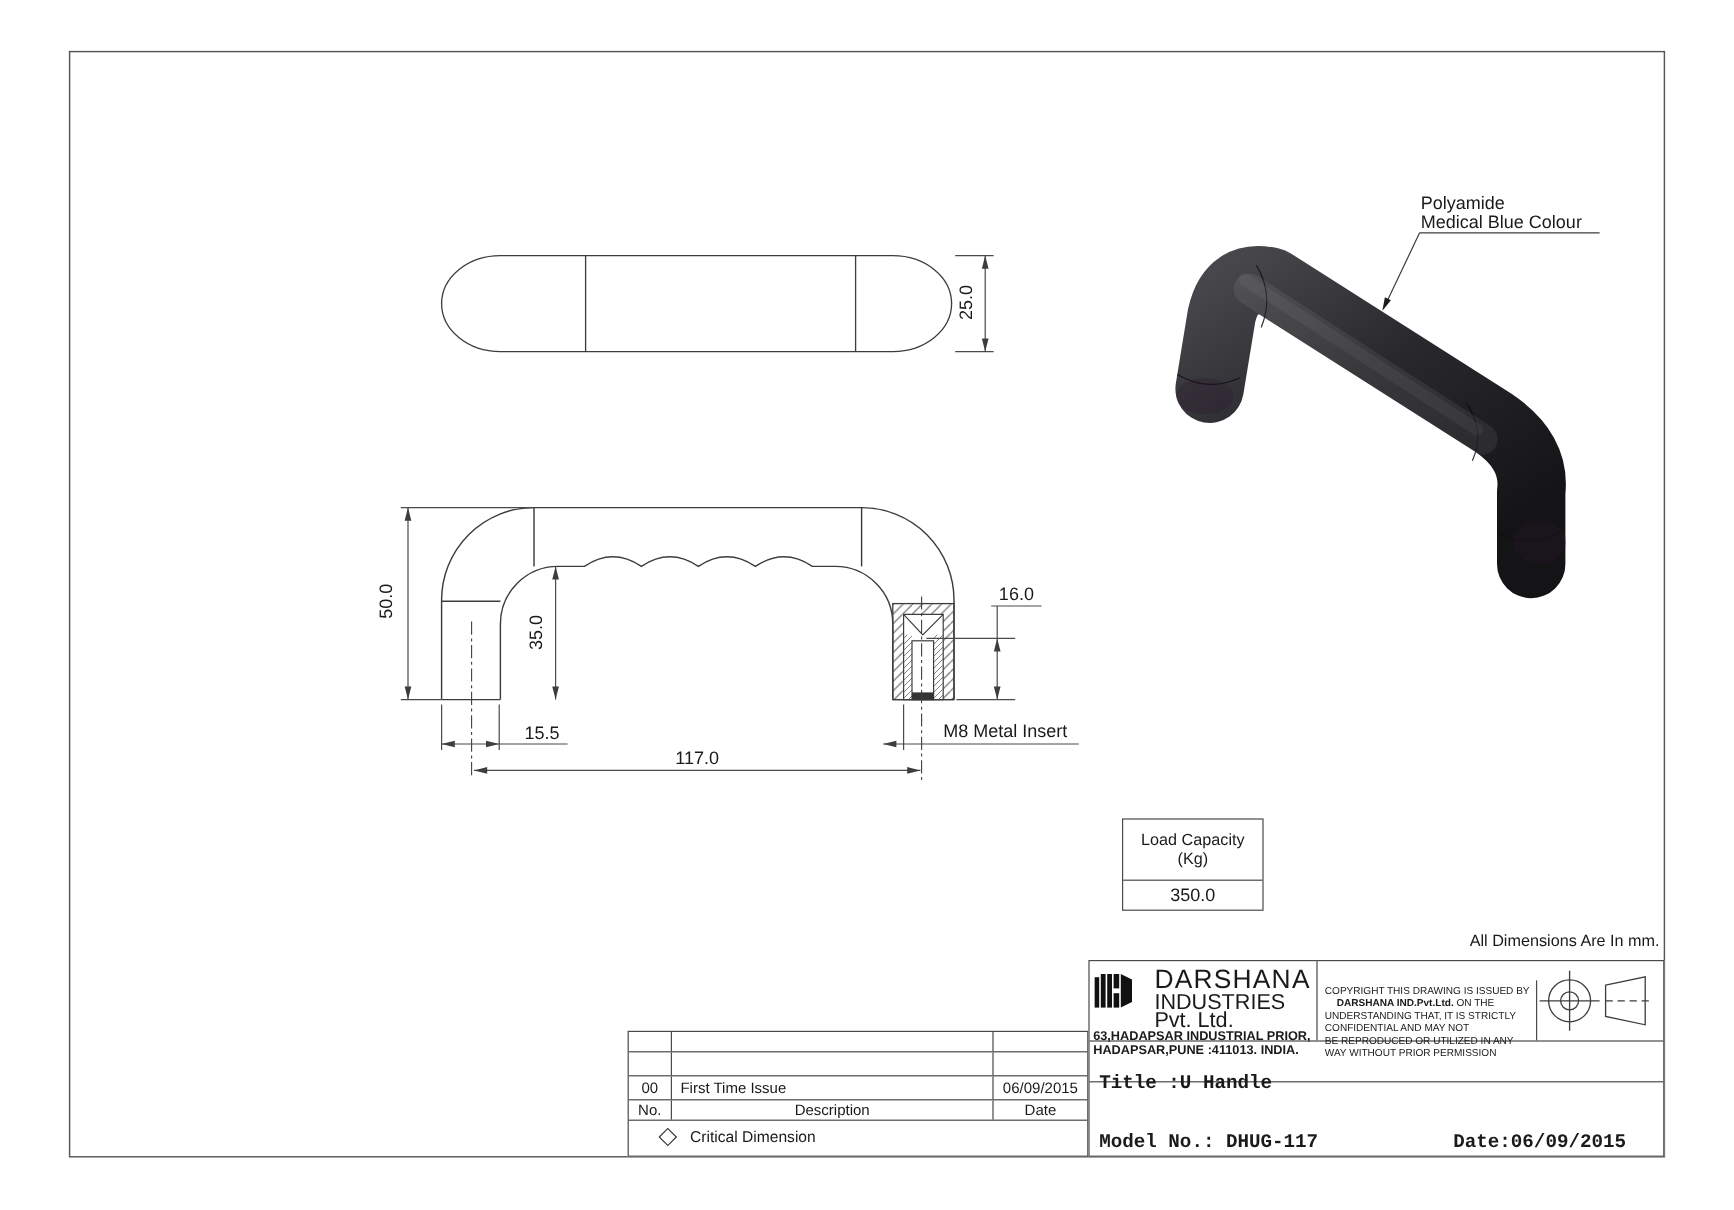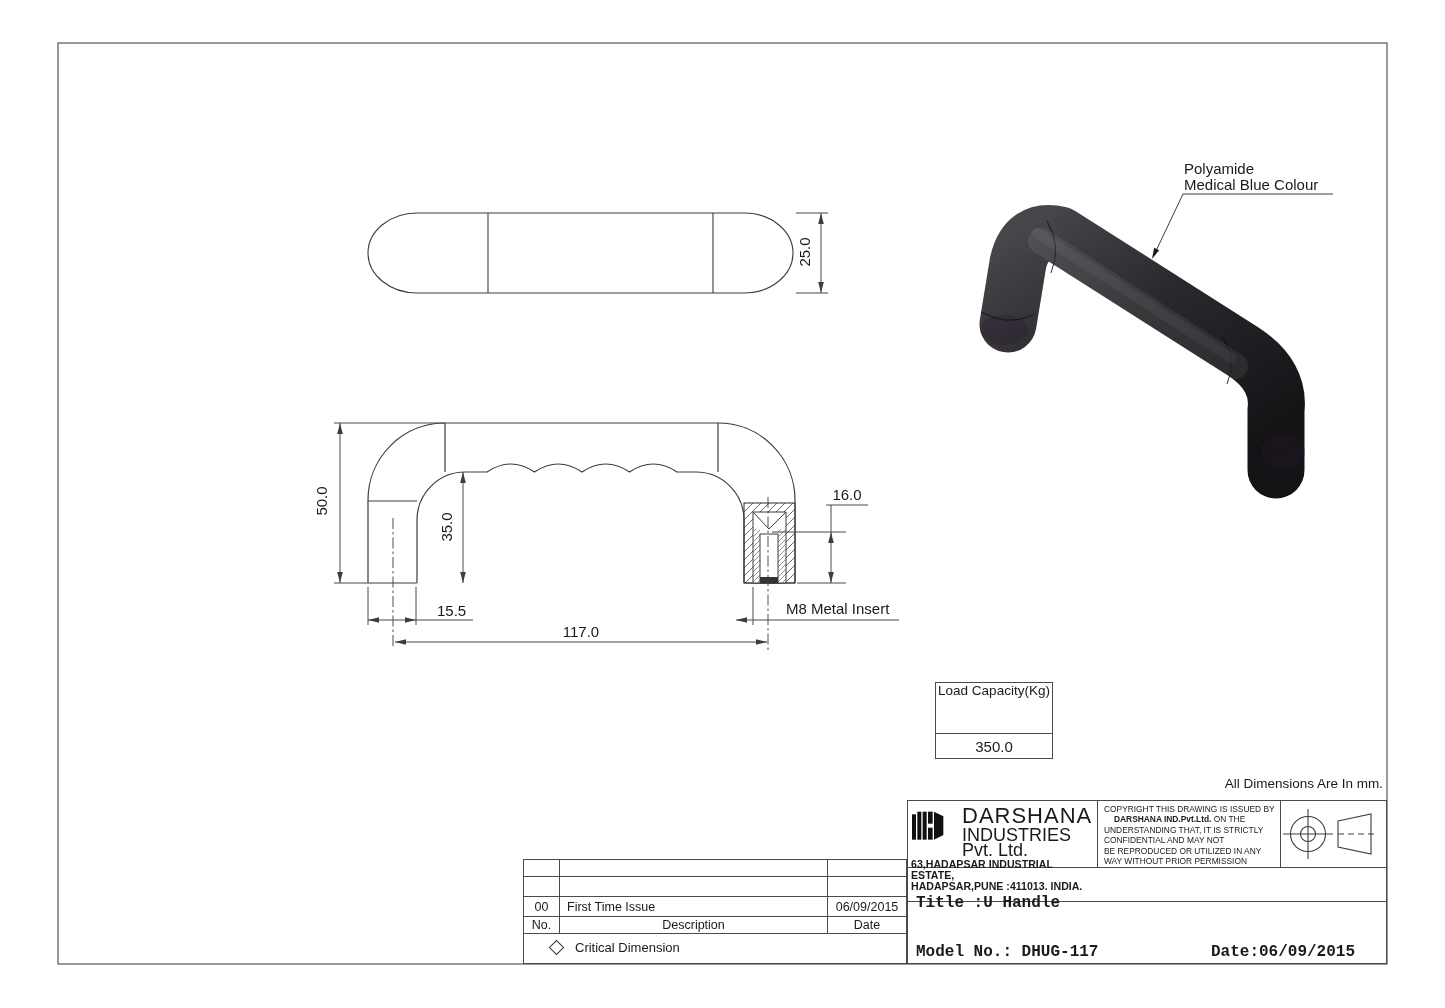--- a/index.html
+++ b/index.html
@@ -5,21 +5,21 @@
   html,body{margin:0;padding:0;background:#ffffff;}
   body{width:1445px;height:1008px;position:relative;overflow:hidden;
        font-family:"Liberation Sans",sans-serif;color:#1a1a1a;}
   .abs{position:absolute;}
   svg text{font-family:"Liberation Sans",sans-serif;fill:#1a1a1a;}
 
   
   .lc-box{left:935px;top:682px;width:118px;height:77px;border:1px solid #4a4a4a;
           box-sizing:border-box;background:#fff;}
   .lc-head{height:51px;border-bottom:1px solid #4a4a4a;box-sizing:border-box;
-           display:flex;flex-direction:row;justify-content:center;
+           display:flex;flex-direction:column;justify-content:center;align-items:center;
            font-size:13.5px;line-height:16px;}
   .lc-val{height:24px;display:flex;justify-content:center;align-items:center;font-size:15px;text-align:center;}
 
   
   .units-note{left:1130px;top:776px;width:253px;text-align:right;font-size:13.5px;}
 
   
   .rev{left:523px;top:859px;width:384px;height:105px;border:1px solid #4a4a4a;
        box-sizing:border-box;font-size:12.5px;background:#fff;}
   .rev-row{display:flex;box-sizing:border-box;border-bottom:1px solid #4a4a4a;}
@@ -34,21 +34,21 @@
   .diamond{width:9px;height:9px;border:1px solid #333;transform:rotate(45deg);
            display:inline-block;background:#fff;}
   .rev-note-label{margin-left:13px;font-size:13px;}
 
   
   .tb{left:907px;top:800px;width:480px;height:164px;border:1px solid #4a4a4a;
       box-sizing:border-box;background:#fff;}
   .tb-row1{height:67px;border-bottom:1px solid #4a4a4a;box-sizing:border-box;display:flex;}
   .tb-co{width:190px;border-right:1px solid #4a4a4a;box-sizing:border-box;position:relative;}
   .tb-cp{width:183px;border-right:1px solid #4a4a4a;box-sizing:border-box;
-         padding:3px 0 0 6px;font-size:8.4px;line-height:10.4px;letter-spacing:0;}
+         padding:3px 0 0 6px;font-size:8.4px;line-height:10.4px;letter-spacing:0;margin-top:16px;}
   .tb-proj{flex:1;display:flex;align-items:center;justify-content:center;}
   .logo-row{display:flex;padding:3px 0 0 4px;}
   .co-names{margin-left:14px;}
   .co-name{font-size:22px;letter-spacing:1px;line-height:24px;}
   .co-suffix{font-size:18px;line-height:15px;}
   .addr{padding-left:3px;font-weight:bold;font-size:10.6px;line-height:11px;margin-top:1px;}
   .mono{font-family:"Liberation Mono","DejaVu Sans Mono",monospace;font-weight:bold;margin-top:36px;}
   .tb-row2{height:34px;border-bottom:1px solid #4a4a4a;box-sizing:border-box;
            display:flex;align-items:center;}
   .tb-row3{height:34px;border-bottom:1px solid #4a4a4a;box-sizing:border-box;position:relative;}
@@ -250,21 +250,21 @@
             <rect x="24" y="26" width="7" height="18"></rect>
             <polygon points="33,2 47,9 47,37 33,44"></polygon>
           </g>
         </svg>
         <div class="co-names">
           <div class="co-name">DARSHANA</div>
           <div class="co-suffix">INDUSTRIES Pvt. Ltd.</div>
         </div>
       </div>
       <div class="addr">
-        <div>63,HADAPSAR INDUSTRIAL ESTATE,</div>
+        <div>63,HADAPSAR INDUSTRIAL PRIOR,</div>
         <div>HADAPSAR,PUNE :411013. INDIA.</div>
       </div>
     </div>
     <div class="tb-cp">
       <div>COPYRIGHT THIS DRAWING IS ISSUED BY</div>
       <div><span class="cp-bold">DARSHANA IND.Pvt.Ltd.</span><span> ON THE</span></div>
       <div>UNDERSTANDING THAT, IT IS STRICTLY</div>
       <div>CONFIDENTIAL AND MAY NOT</div>
       <div>BE REPRODUCED OR UTILIZED IN ANY</div>
       <div>WAY WITHOUT PRIOR PERMISSION</div>

